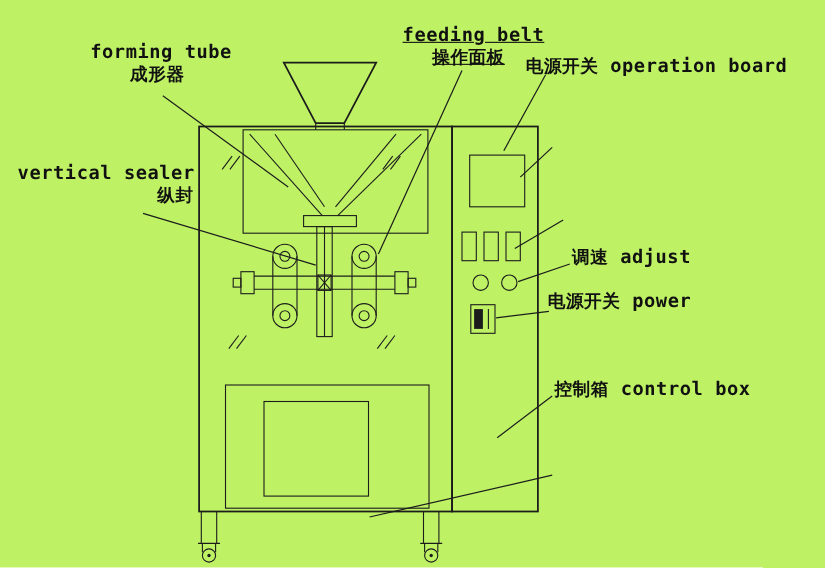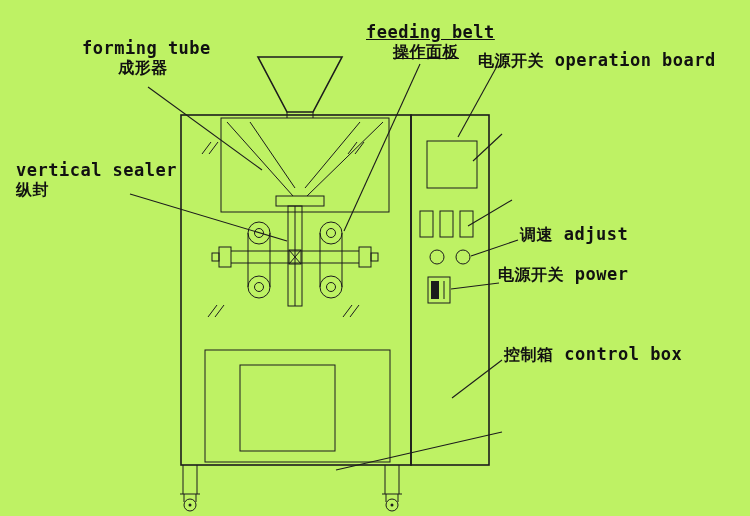--- a/index.html
+++ b/index.html
@@ -181,18 +181,18 @@
     <span class="zh">电源开关</span>
     <span>power</span>
   </div>
 
   <div class="lbl" style="left:504px; top:344px;">
     <span class="zh">控制箱</span>
     <span>control box</span>
   </div>
 
 
-  <div class="lbl" style="left:16px; top:160px; width:160px; text-align:left;">
+  <div class="lbl" style="left:16px; top:148px; width:160px; text-align:right;">
     <div>vertical sealer</div>
     <div class="zh">纵封</div>
   </div>
 
 </div>
 
 </body></html>

